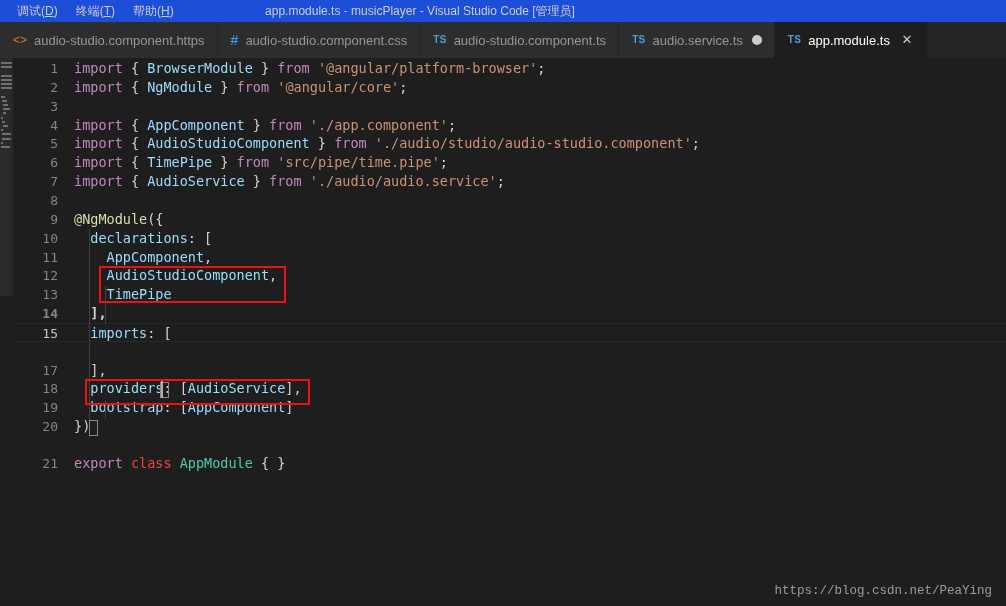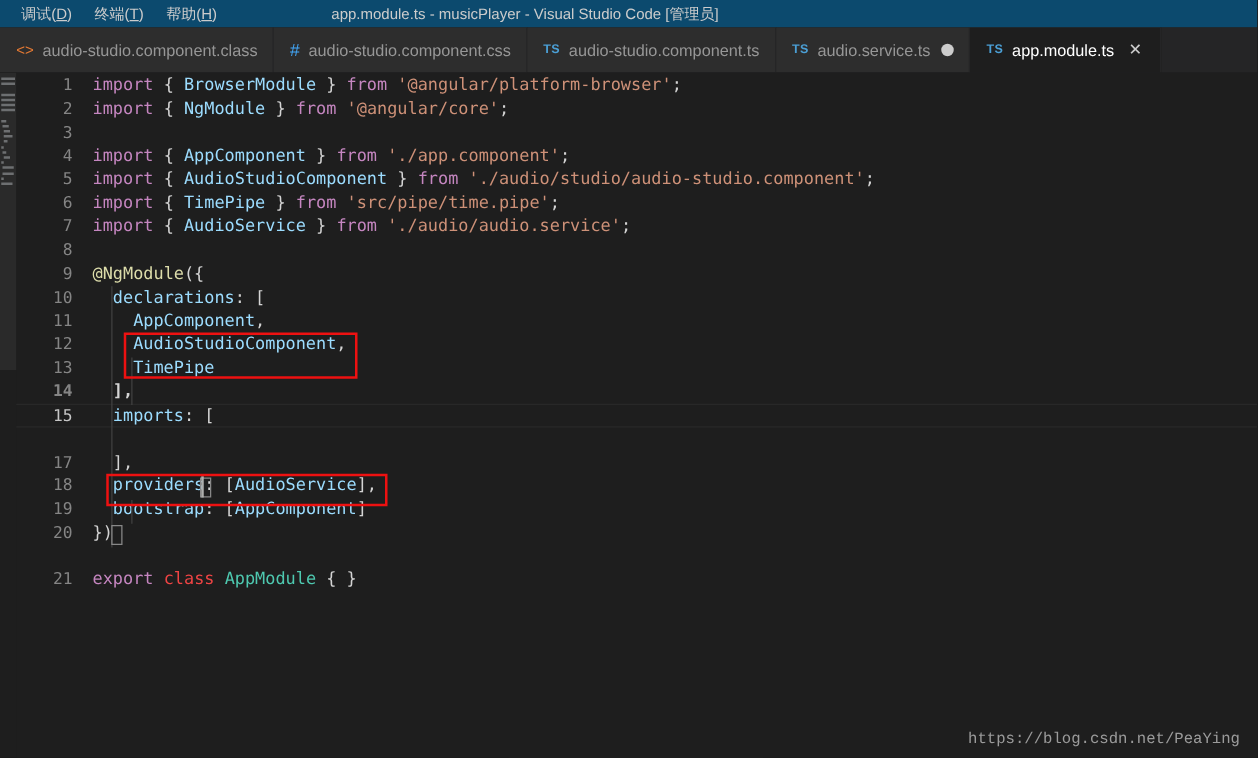--- a/index.html
+++ b/index.html
@@ -15,21 +15,21 @@
     background: #1e1e1e;
     font-family: "Liberation Sans", sans-serif;
     -webkit-font-smoothing: antialiased;
   }
 
   
   .titlebar {
     position: absolute;
     left: 0; top: 0;
     width: 1006px; height: 22px;
-    background: #0c4a6e;
+    background: #1d4ed8;
     display: flex;
     align-items: center;
     box-sizing: border-box;
   }
   .menu-wrap {
     display: flex;
     align-items: center;
     height: 22px;
     padding-left: 8px;
   }
@@ -239,21 +239,21 @@
         <div class="menu-item"><span>调试(</span><span class="mn">D</span><span>)</span></div>
         <div class="menu-item"><span>终端(</span><span class="mn">T</span><span>)</span></div>
         <div class="menu-item"><span>帮助(</span><span class="mn">H</span><span>)</span></div>
       </div>
     <div class="window-title">app.module.ts - musicPlayer - Visual Studio Code [管理员]</div>
   </div>
 
   <div class="tabbar" id="tabbar">
       <div class="tab">
         <span class="tab-icon html">&lt;&gt;</span>
-        <span class="tab-label">audio-studio.component.class</span>
+        <span class="tab-label">audio-studio.component.https</span>
       </div>
       <div class="tab">
         <span class="tab-icon css">#</span>
         <span class="tab-label">audio-studio.component.css</span>
       </div>
       <div class="tab">
         <span class="tab-icon ts">TS</span>
         <span class="tab-label">audio-studio.component.ts</span>
       </div>
       <div class="tab">

